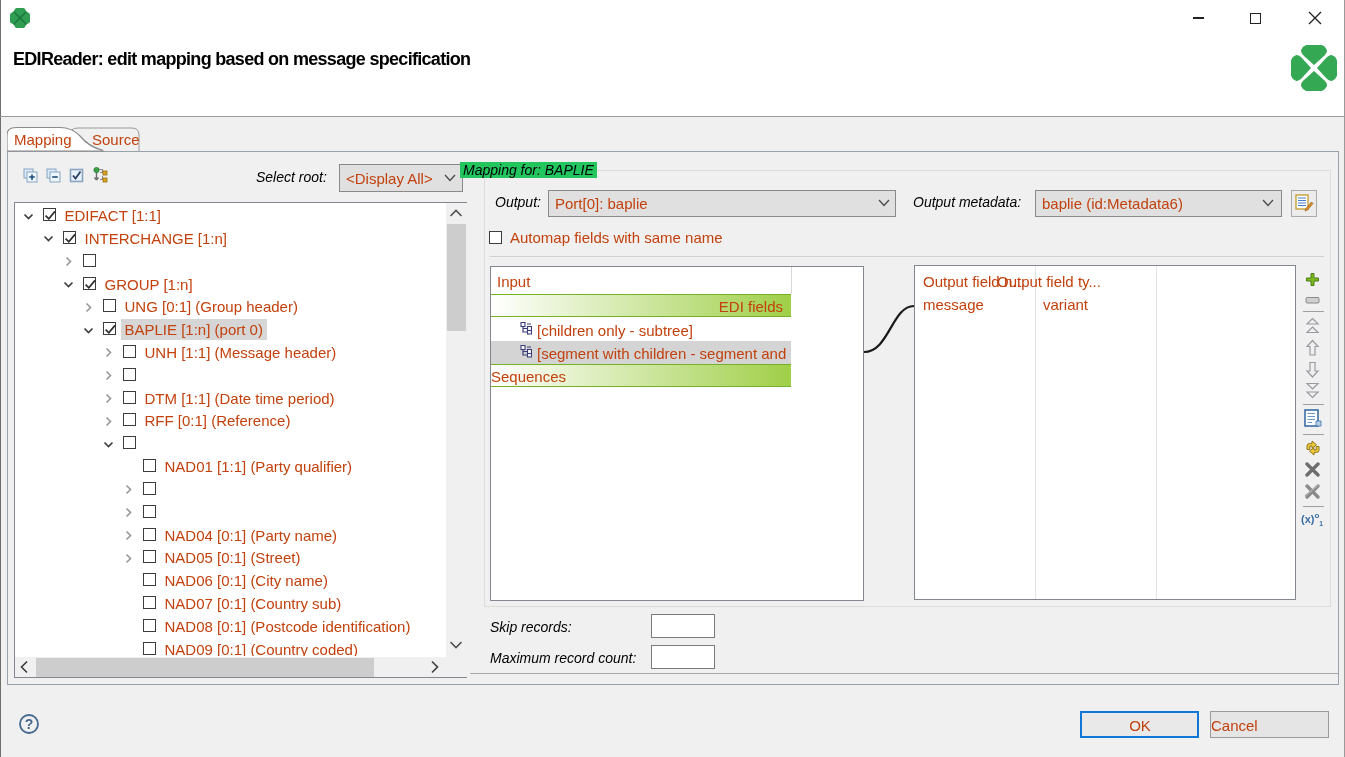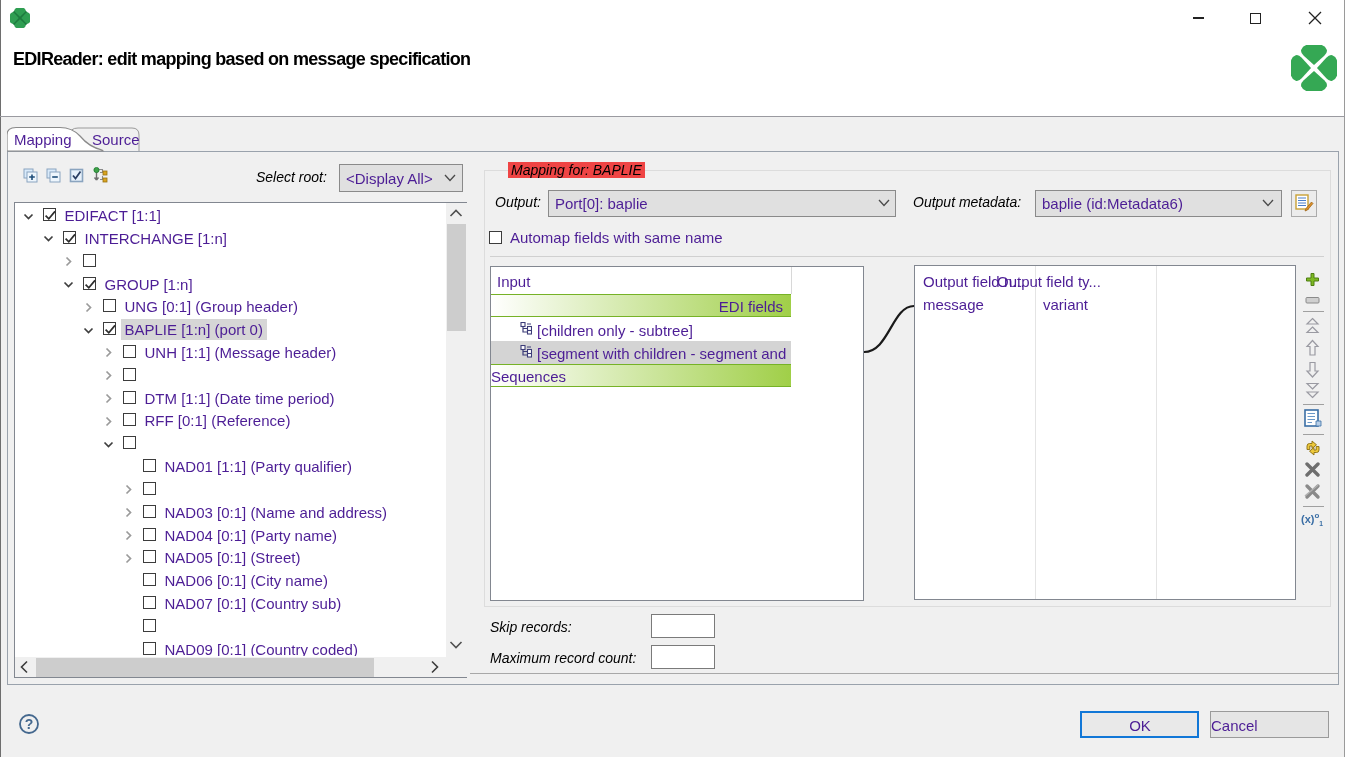--- a/index.html
+++ b/index.html
@@ -1,17 +1,17 @@
 <!DOCTYPE html>
 <html><head><meta charset="utf-8"><style>
 * { margin:0; padding:0; box-sizing:border-box; }
 html,body { width:1345px; height:757px; background:#fff; overflow:hidden;
   font-family:"Liberation Sans", sans-serif; }
 .abs { position:absolute; }
-.txt { font-size:15px; color:#4c1d95; white-space:nowrap; }
+.txt { font-size:15px; color:#c2410c; white-space:nowrap; }
 .lbl { font-size:14px; color:#000; white-space:nowrap;font-style:italic; }
 .combo { background:#e0e0e0; border:1px solid #8a8a8a; }
 .sep   { background:#a0a0a0; }
 </style></head>
 <body>
 <div class="abs" style="left:0;top:0;width:1px;height:757px;background:#6e6e6e"></div>
 <div class="abs" style="left:1344px;top:0;width:1px;height:757px;background:#9a9a9a"></div>
 
 <svg class="abs" style="left:10px;top:8px" width="20" height="20" viewBox="0 0 20 20">
   <circle cx="10" cy="10" r="9.3" fill="#1d7a3e"></circle>
@@ -151,36 +151,36 @@
 <div class="abs" style="left:127.5px;top:256.0px;width:13px;height:13px;border:1.4px solid #3c3c3c;background:#fff"></div>
     <div class="abs txt" style="left:149.5px;top:253.0px;height:21px;line-height:21px">NAD01 [1:1] (Party qualifier)</div>
 <svg class="abs" style="left:107.5px;top:281.3px" width="11" height="11">
       <polyline points="3.5,1.5 7.5,5.5 3.5,9.5" fill="none" stroke="#9a9a9a" stroke-width="1.7"></polyline>
     </svg>
     <div class="abs" style="left:127.5px;top:278.8px;width:13px;height:13px;border:1.4px solid #3c3c3c;background:#fff"></div>
 <svg class="abs" style="left:107.5px;top:304.2px" width="11" height="11">
       <polyline points="3.5,1.5 7.5,5.5 3.5,9.5" fill="none" stroke="#9a9a9a" stroke-width="1.7"></polyline>
     </svg>
     <div class="abs" style="left:127.5px;top:301.7px;width:13px;height:13px;border:1.4px solid #3c3c3c;background:#fff"></div>
-    <div class="abs txt" style="left:149.5px;top:298.7px;height:21px;line-height:21px">NAD03 [0:1] (Name and address)</div>
 <svg class="abs" style="left:107.5px;top:327.0px" width="11" height="11">
       <polyline points="3.5,1.5 7.5,5.5 3.5,9.5" fill="none" stroke="#9a9a9a" stroke-width="1.7"></polyline>
     </svg>
     <div class="abs" style="left:127.5px;top:324.5px;width:13px;height:13px;border:1.4px solid #3c3c3c;background:#fff"></div>
     <div class="abs txt" style="left:149.5px;top:321.5px;height:21px;line-height:21px">NAD04 [0:1] (Party name)</div>
 <svg class="abs" style="left:107.5px;top:349.8px" width="11" height="11">
       <polyline points="3.5,1.5 7.5,5.5 3.5,9.5" fill="none" stroke="#9a9a9a" stroke-width="1.7"></polyline>
     </svg>
     <div class="abs" style="left:127.5px;top:347.3px;width:13px;height:13px;border:1.4px solid #3c3c3c;background:#fff"></div>
     <div class="abs txt" style="left:149.5px;top:344.3px;height:21px;line-height:21px">NAD05 [0:1] (Street)</div>
 <div class="abs" style="left:127.5px;top:370.1px;width:13px;height:13px;border:1.4px solid #3c3c3c;background:#fff"></div>
     <div class="abs txt" style="left:149.5px;top:367.1px;height:21px;line-height:21px">NAD06 [0:1] (City name)</div>
 <div class="abs" style="left:127.5px;top:392.9px;width:13px;height:13px;border:1.4px solid #3c3c3c;background:#fff"></div>
     <div class="abs txt" style="left:149.5px;top:389.9px;height:21px;line-height:21px">NAD07 [0:1] (Country sub)</div>
 <div class="abs" style="left:127.5px;top:415.8px;width:13px;height:13px;border:1.4px solid #3c3c3c;background:#fff"></div>
+    <div class="abs txt" style="left:149.5px;top:412.8px;height:21px;line-height:21px">NAD08 [0:1] (Postcode identification)</div>
 <div class="abs" style="left:127.5px;top:438.6px;width:13px;height:13px;border:1.4px solid #3c3c3c;background:#fff"></div>
     <div class="abs txt" style="left:149.5px;top:435.6px;height:21px;line-height:21px">NAD09 [0:1] (Country coded)</div>
 </div>
 
 <div class="abs" style="left:445.5px;top:203px;width:21px;height:474px;background:#f0f0f0"></div>
 <svg class="abs" style="left:449px;top:208px" width="14" height="11">
   <polyline points="1.5,8 7,2.5 12.5,8" fill="none" stroke="#505050" stroke-width="1.6"></polyline>
   </svg>
 <div class="abs" style="left:446.5px;top:224px;width:19px;height:107px;background:#cdcdcd"></div>
 <svg class="abs" style="left:449px;top:639px" width="14" height="11">
@@ -190,21 +190,21 @@
 <div class="abs" style="left:15px;top:657px;width:430.5px;height:20px;background:#f0f0f0"></div>
 <svg class="abs" style="left:19px;top:660px" width="11" height="14">
   <polyline points="8,1.5 2.5,7 8,12.5" fill="none" stroke="#3c3c3c" stroke-width="1.6"></polyline>
   </svg>
 <div class="abs" style="left:36px;top:657.5px;width:338px;height:19px;background:#cdcdcd"></div>
 <svg class="abs" style="left:429px;top:660px" width="11" height="14">
   <polyline points="3,1.5 8.5,7 3,12.5" fill="none" stroke="#3c3c3c" stroke-width="1.6"></polyline>
   </svg>
 
 <div class="abs" style="left:484px;top:170px;width:847px;height:437px;border:1px solid #dcdcdc"></div>
-<div class="abs lbl" style="left:508px;top:162px;background:#ef4444;padding:0 3px">Mapping for: BAPLIE</div>
+<div class="abs lbl" style="left:460px;top:162px;background:#22c55e;padding:0 3px">Mapping for: BAPLIE</div>
 
 <div class="abs lbl" style="left:495px;top:194px">Output:</div>
 <div class="abs combo" style="left:548px;top:190px;width:348px;height:27px"></div>
 <div class="abs txt" style="left:555px;top:195px">Port[0]: baplie</div>
 <svg class="abs" style="left:878px;top:198px" width="12" height="10">
   <polyline points="1,2 6,7.5 11,2" fill="none" stroke="#4a4a4a" stroke-width="1.3"></polyline>
   </svg>
 
 <div class="abs lbl" style="left:913px;top:194px">Output metadata:</div>
 <div class="abs combo" style="left:1035px;top:190px;width:247px;height:27px"></div>

